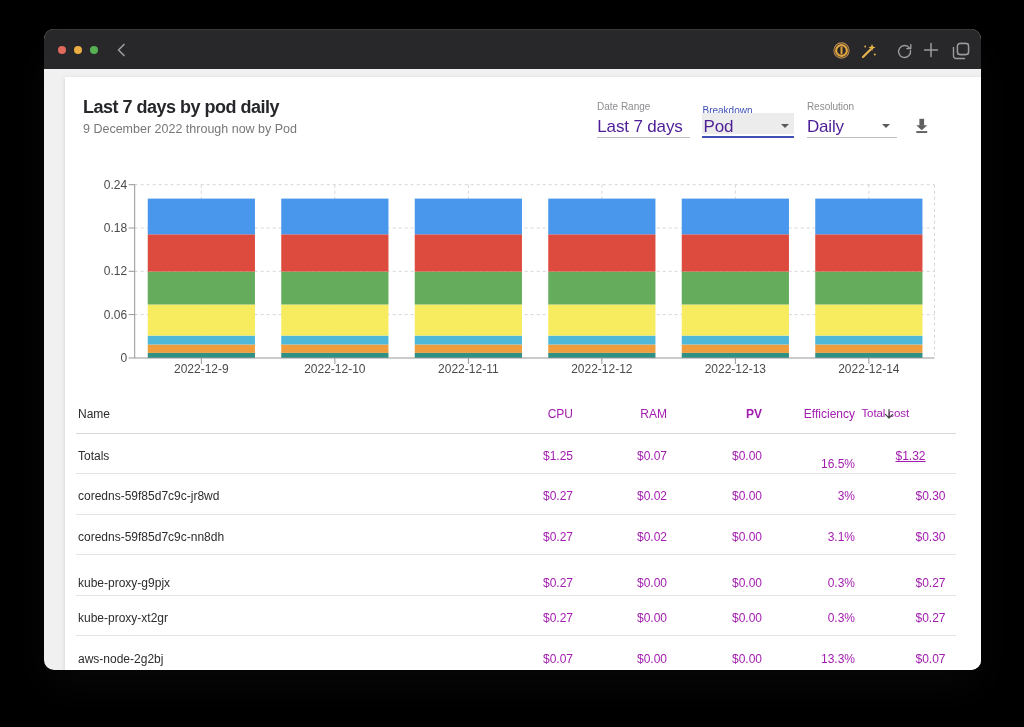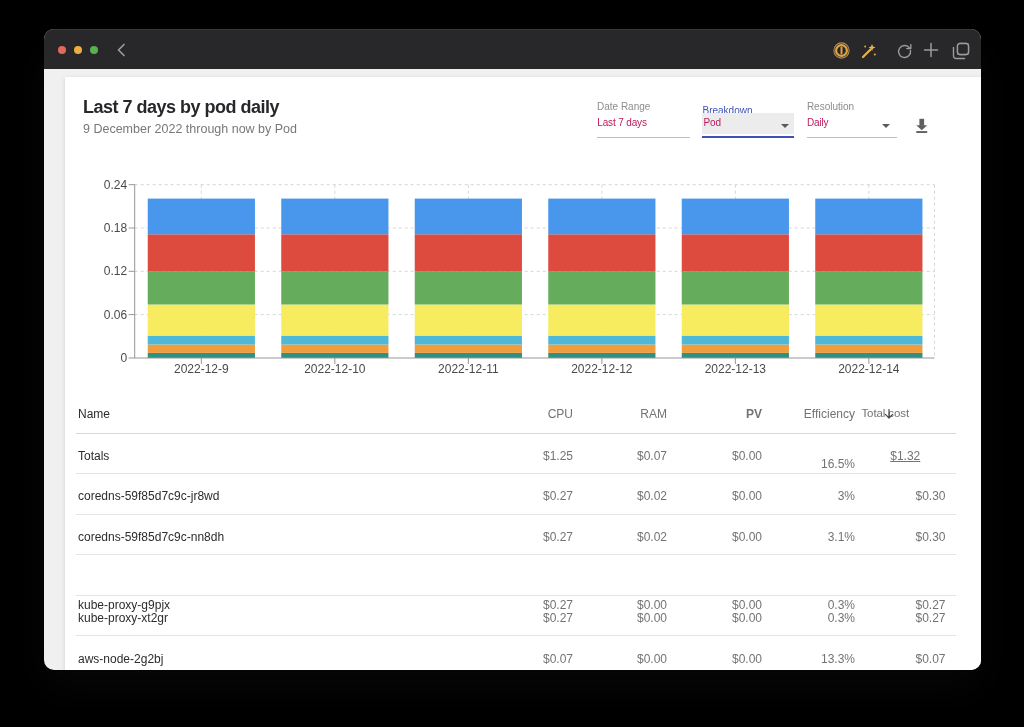--- a/index.html
+++ b/index.html
@@ -20,25 +20,25 @@
     border-radius:7px; background:#3b3b3d;
   }
   .tbicon { position:absolute; top:11.5px; }
   .card {
     position:absolute; left:21px; top:48.3px; width:933px; height:640px;
     background:#fff; box-shadow:0 1px 4px rgba(0,0,0,0.13);
   }
   .h1 { position:absolute; left:18px; top:20px; font-size:18px; font-weight:700; color:#26272a; letter-spacing:-0.5px;}
   .h2 { position:absolute; left:18px; top:44.5px; font-size:12.5px; color:#77787b; }
   .ctl-label { position:absolute; font-size:10px; color:#8b8c8f; }
-  .ctl-value { position:absolute; font-size:10px; letter-spacing:-0.15px; color:#be185d; }
+  .ctl-value { position:absolute; font-size:17px; letter-spacing:-0.15px; color:#4c1d95; }
   .arrow-dn { position:absolute; width:0; height:0; border-left:4px solid transparent; border-right:4px solid transparent; border-top:4.6px solid #5a5a5a; }
   .trow { position:absolute; left:0; width:100%; }
   .tname { position:absolute; left:13px; font-size:12px; color:#2b2c2e; }
-  .tval { position:absolute; font-size:12px; color:#737373; }
+  .tval { position:absolute; font-size:12px; color:#a21caf; }
   .tdiv { position:absolute; height:0; border-top:1px solid #e4e4e4; left:11px; width:879.5px; }
   svg text { font-family:"Liberation Sans", sans-serif; }
 </style>
 </head>
 <body>
 <div id="window">
 
   <div id="titlebar">
     <div class="tl" style="left:13.5px; background:#e2695e;"></div>
     <div class="tl" style="left:29.5px; background:#ecae44;"></div>
@@ -209,42 +209,42 @@
       </svg>
     </div>
     <div class="tdiv" style="top:355.4px; border-top-color:#d8d8d8;"></div>
 
   <div class="trow" style="top:371.6px; height:14px;">
         <div class="tname">Totals</div>
         <div class="tval" style="left:420px; width:88px; text-align:right;">$1.25</div>
         <div class="tval" style="left:514px; width:88px; text-align:right;">$0.07</div>
         <div class="tval" style="left:609px; width:88px; text-align:right;">$0.00</div>
         <div class="tval" style="left:702px; width:88px; text-align:right;margin-top:8px;">16.5%</div>
-        <div class="tval" style="left:780px; width:120.5px; text-align:center;text-decoration:underline;">$1.32</div>
+        <div class="tval" style="left:740px; width:120.5px; text-align:right;text-decoration:underline;">$1.32</div>
       </div>
       <div class="tdiv" style="top:395.9px;"></div>
       <div class="trow" style="top:412.2px; height:14px;">
         <div class="tname">coredns-59f85d7c9c-jr8wd</div>
         <div class="tval" style="left:420px; width:88px; text-align:right;">$0.27</div>
         <div class="tval" style="left:514px; width:88px; text-align:right;">$0.02</div>
         <div class="tval" style="left:609px; width:88px; text-align:right;">$0.00</div>
         <div class="tval" style="left:702px; width:88px; text-align:right;">3%</div>
         <div class="tval" style="left:760px; width:120.5px; text-align:right;">$0.30</div>
       </div>
       <div class="tdiv" style="top:436.5px;"></div>
       <div class="trow" style="top:452.7px; height:14px;">
         <div class="tname">coredns-59f85d7c9c-nn8dh</div>
         <div class="tval" style="left:420px; width:88px; text-align:right;">$0.27</div>
         <div class="tval" style="left:514px; width:88px; text-align:right;">$0.02</div>
         <div class="tval" style="left:609px; width:88px; text-align:right;">$0.00</div>
         <div class="tval" style="left:702px; width:88px; text-align:right;">3.1%</div>
         <div class="tval" style="left:760px; width:120.5px; text-align:right;">$0.30</div>
       </div>
       <div class="tdiv" style="top:477.0px;"></div>
-      <div class="trow" style="top:521px; height:14px;">
+      <div class="trow" style="top:499px; height:14px;">
         <div class="tname">kube-proxy-g9pjx</div>
         <div class="tval" style="left:420px; width:88px; text-align:right;">$0.27</div>
         <div class="tval" style="left:514px; width:88px; text-align:right;">$0.00</div>
         <div class="tval" style="left:609px; width:88px; text-align:right;">$0.00</div>
         <div class="tval" style="left:702px; width:88px; text-align:right;">0.3%</div>
         <div class="tval" style="left:760px; width:120.5px; text-align:right;">$0.27</div>
       </div>
       <div class="tdiv" style="top:517.6px;"></div>
       <div class="trow" style="top:533.8px; height:14px;">
         <div class="tname">kube-proxy-xt2gr</div>

